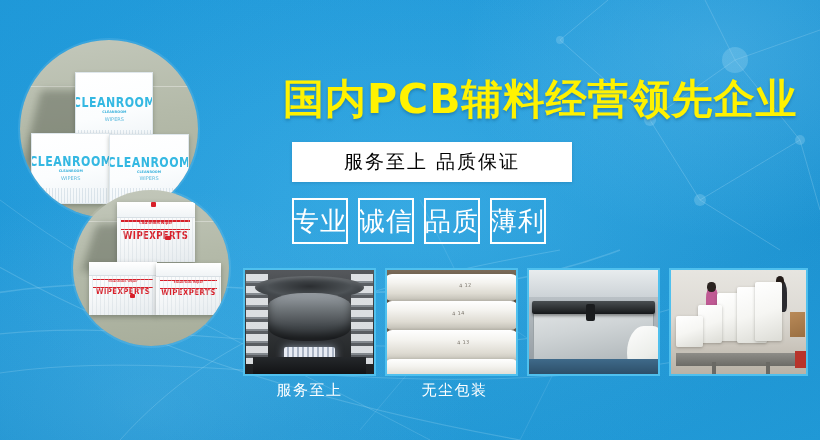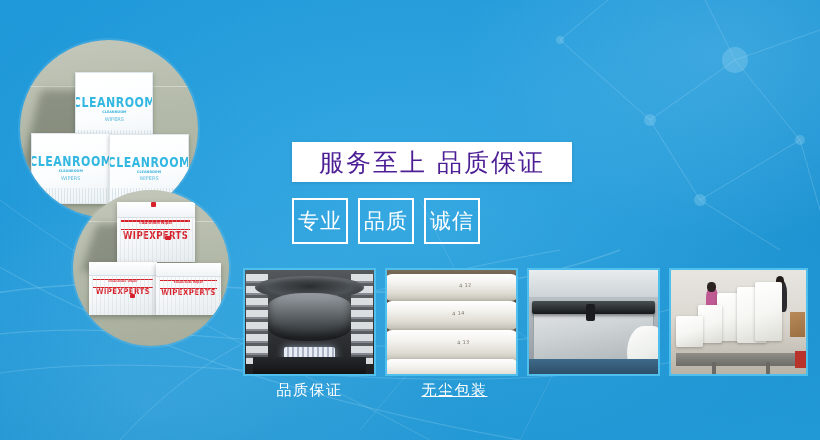--- a/index.html
+++ b/index.html
@@ -140,40 +140,40 @@
   .subtitle-box {
     position: absolute;
     left: 292px; top: 142px;
     width: 280px; height: 40px;
     background: #ffffff;
     display: flex; align-items: center; justify-content: center;
     z-index: 10;
     box-shadow: 0 1px 3px rgba(10,70,110,0.22);
   }
   .subtitle-text {
-    font-size: 25px;
-    color: #4c1d95;
+    font-size: 19px;
+    color: #000000;
     letter-spacing: 2px;
     white-space: nowrap;
     font-weight: 400;
   }
 
   
   .tags {
     position: absolute;
     left: 292px; top: 198px;
     display: flex; gap: 10px;
     z-index: 10;
   }
   .tag {
     width: 56px; height: 46px;
     border: 2px solid #ffffff;
     display: flex; align-items: center; justify-content: center;
     color: #ffffff;
-    font-size: 21px;
+    font-size: 26px;
     letter-spacing: 1px;
     white-space: nowrap;
   }
 
   
   .strip {
     position: absolute;
     left: 243px; top: 268px;
     width: 580px; height: 110px;
     display: flex; gap: 9px;
@@ -196,21 +196,21 @@
     z-index: 9;
   }
   .cap {
     width: 133px;
     text-align: center;
     color: #ffffff;
     font-size: 15px;
     letter-spacing: 1.5px;
     white-space: nowrap;
   }
-  .cap.wide { width: 139px; text-decoration: underline; }
+  .cap.wide { width: 139px; }
 
   
   .knit-bg {
     position: absolute; inset: 0;
     background: linear-gradient(180deg, #55585c 0%, #3a3d40 40%, #1d1f21 100%);
   }
   .spool-col {
     position: absolute; top: 4%; bottom: 10%; width: 17%;
     background: repeating-linear-gradient(to bottom,
       #e9ecef 0px, #e9ecef 7px,
@@ -424,29 +424,31 @@
     <div class="wpack" style="left:53%; top:47%; width:42%; height:33%;">
       <div class="wpack-top"></div>
       <div class="wbar" style="top:32%"></div>
       <div class="wtiny" style="font-size:3px; position:absolute; top:35%;">Cleanroom Wiper</div>
       <div class="wbar" style="top:47%"></div>
       <div class="wlabel" style="font-size:7px; top:4px;">WIPEXPERTS</div>
       <div class="wridges"></div>
     </div>
   </div>
 
+  <div class="headline">国内PCB辅料经营领先企业</div>
 
   <div class="subtitle-box">
     <span class="subtitle-text">服务至上 品质保证</span>
   </div>
 
   <div class="tags">
     <div class="tag">专业</div>
+    <div class="tag">诚信</div>
     <div class="tag">品质</div>
-    <div class="tag">诚信</div>
+    <div class="tag">薄利</div>
   </div>
 
   <div class="strip">
 
     <div class="shot">
       <div class="knit-bg"></div>
       <div class="spool-col" style="left:1%"></div>
       <div class="spool-col" style="right:1%"></div>
       <div class="knit-ring"></div>
       <div class="knit-drum"></div>
@@ -488,17 +490,17 @@
       <div class="pk-stack" style="left:4%;  top:44%; width:20%; height:30%;"></div>
       <div class="pk-box" style="left:88%; top:40%; width:11%; height:24%;"></div>
       <div class="pk-table"></div>
       <div class="pk-leg" style="left:30%"></div>
       <div class="pk-leg" style="left:70%"></div>
       <div class="pk-box" style="left:92%; bottom:6%; width:8%; height:16%; background:#b8342b;"></div>
     </div>
   </div>
 
   <div class="captions">
-    <div class="cap">品质保证</div>
+    <div class="cap">服务至上</div>
     <div class="cap wide">无尘包装</div>
   </div>
 
 </div>
 
 </body></html>

